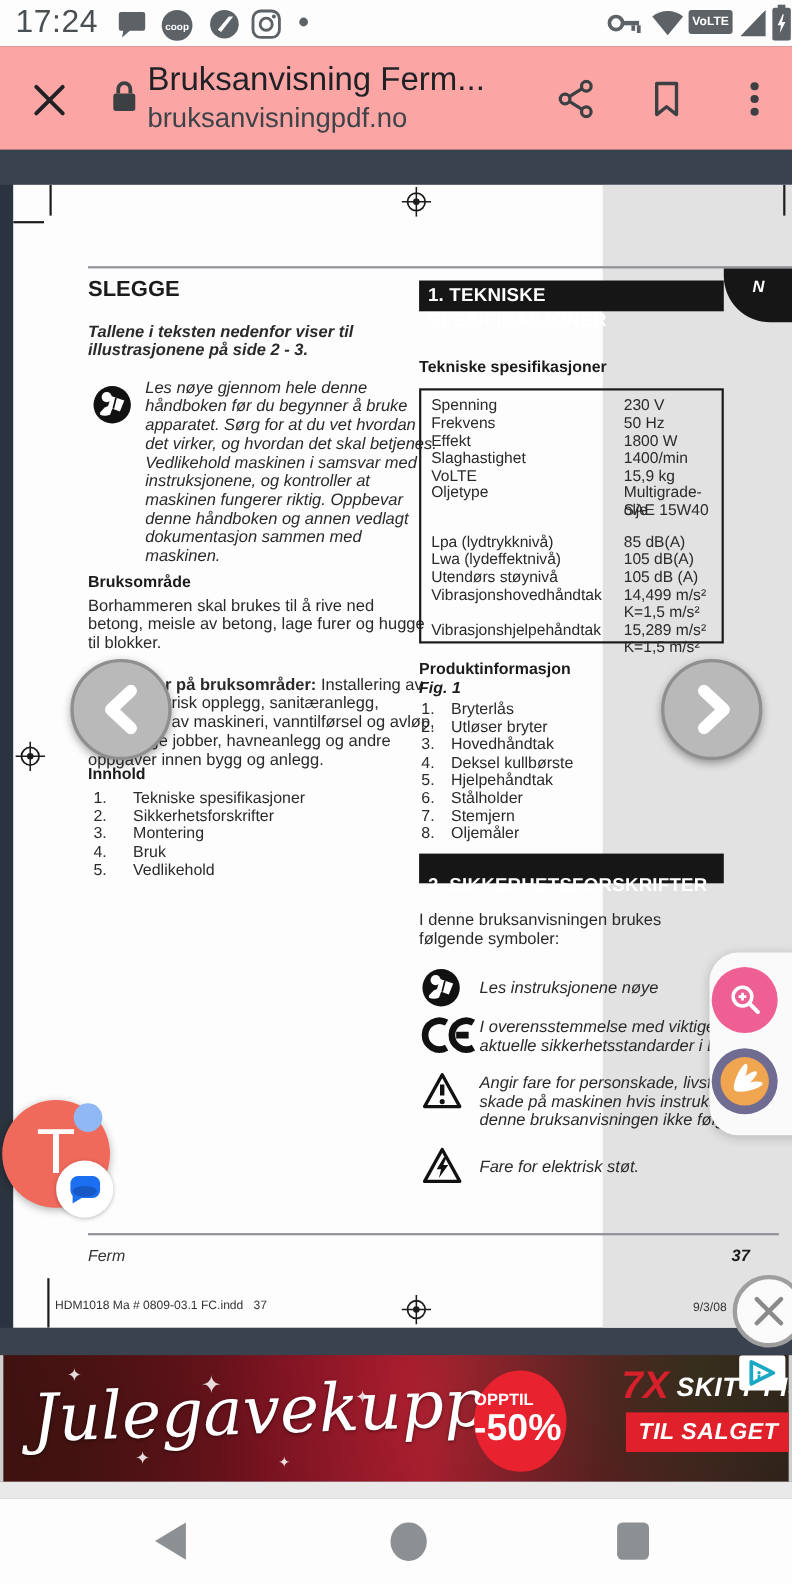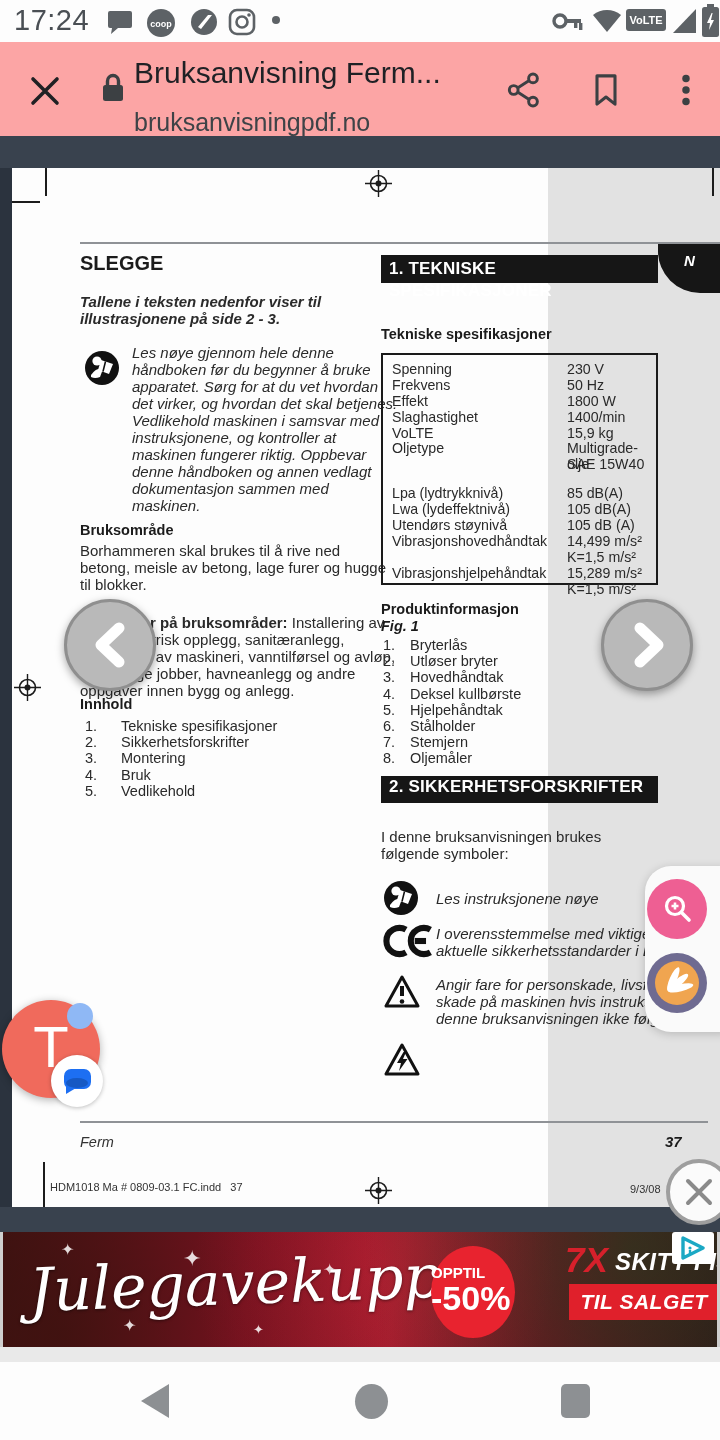--- a/index.html
+++ b/index.html
@@ -6,21 +6,21 @@
   #screen{position:relative;width:720px;height:1440px;overflow:hidden;
     font-family:"Liberation Sans",sans-serif;background:#39424e;}
   .abs{position:absolute;}
   
   .statusbar{left:0;top:0;width:720px;height:42px;background:#fdfdfd;color:#54595e;}
   .time{left:14px;top:4px;font-size:29px;font-weight:500;color:#4a4f54;letter-spacing:.5px;}
   .sicon{top:8px;}
   
   .toolbar{left:0;top:42px;width:720px;height:94px;background:#fca5a5;}
   .tb-title{left:134px;top:14px;font-size:30px;color:#1f2125;}
-  .tb-url{left:134px;top:66px;font-size:25px;color:#3e4347;}
+  .tb-url{left:134px;top:51px;font-size:25px;color:#3e4347;}
   .tb-sep{left:0;top:136px;width:720px;height:4px;background:#dde4ea;}
   
   .viewer{left:0;top:140px;width:720px;height:1092px;background:#39424e;}
   .edgestrip{left:0;top:28px;width:12px;height:1039px;background:#2b333e;}
   .page{left:12px;top:28px;width:708px;height:1039px;background:#fdfdfd;overflow:hidden;color:#222;}
   .grayband{left:536px;top:0;width:172px;height:1039px;background:#e2e2e2;}
   .trim{background:#1c1c1c;}
   .rule{background:#8f9296;}
   .doc-h1{font-size:20px;font-weight:bold;color:#1b1b1b;}
   .doc-b{font-weight:bold;font-size:14.5px;color:#1b1b1b;}
@@ -301,21 +301,21 @@
         <div class="num-row">
             <span class="n">7.</span>
             <span class="t" style="left:27px">Stemjern</span>
           </div>
         <div class="num-row">
             <span class="n">8.</span>
             <span class="t" style="left:27px">Oljemåler</span>
           </div>
       </div>
 
-      <div class="abs banner" style="left:369px;top:608px;width:277px;height:27px;box-sizing:border-box;padding-top:0">2. SIKKERHETSFORSKRIFTER</div>
+      <div class="abs banner" style="left:369px;top:608px;width:277px;height:27px;box-sizing:border-box;padding-top:18px">2. SIKKERHETSFORSKRIFTER</div>
       <div class="abs doc-p" style="left:369px;top:660px;width:270px;font-size:15px">I denne bruksanvisningen brukes følgende symboler:</div>
 
       <svg class="abs" style="left:371px;top:712px" width="36" height="36" viewBox="0 0 36 36">
           <circle cx="18" cy="18" r="17" fill="#111"></circle>
           <circle cx="13" cy="11" r="4.6" fill="#fff"></circle>
           <path d="M7 25 Q13 17 19 19 L16 27 Q11 29 7 27 Z" fill="#fff"></path>
           <path d="M17 10 L29 14 L25 24 L14 20 Z" fill="#fff"></path>
           <path d="M21.5 11.5 L19 21.5" stroke="#111" stroke-width="1.6"></path>
         </svg>
       <div class="abs doc-p doc-i" style="left:424px;top:722px;width:256px;font-size:15px">Les instruksjonene nøye</div>
@@ -331,20 +331,21 @@
           <path d="M19 3 L35 32 H3 Z" fill="none" stroke="#111" stroke-width="3" stroke-linejoin="round"></path>
           <path d="M19 12 V22" stroke="#111" stroke-width="4"></path>
           <circle cx="19" cy="27.5" r="2.3" fill="#111"></circle>
         </svg>
       <div class="abs doc-p doc-i" style="left:424px;top:808px;width:270px;font-size:15px">Angir fare for personskade, livsfare eller skade på maskinen hvis instruksjonene i denne bruksanvisningen ikke følges.</div>
 
       <svg class="abs" style="left:371px;top:874px" width="38" height="36" viewBox="0 0 38 36">
           <path d="M19 3 L35 32 H3 Z" fill="none" stroke="#111" stroke-width="3" stroke-linejoin="round"></path>
           <path d="M20.5 10 L14 21 H18 L16 29 L24.5 17 H20 L23 10 Z" fill="#111"></path>
         </svg>
+      <div class="abs doc-p doc-i" style="left:424px;top:884px;width:256px;font-size:15px">Fare for elektrisk støt.</div>
 
       <div class="abs rule" style="left:68px;top:953px;width:628px;height:2px"></div>
       <div class="abs doc-i" style="left:68px;top:966px;font-size:14.5px;color:#333">Ferm</div>
       <div class="abs doc-i" style="left:653px;top:965px;font-size:15px;font-weight:bold;color:#1b1b1b">37</div>
       <div class="abs pre" style="left:38px;top:1013px;font-size:11px;color:#333">HDM1018 Ma # 0809-03.1 FC.indd   37</div>
       <div class="abs pre" style="left:618px;top:1015px;font-size:11px;color:#333">9/3/08   11:08</div>
     </div>
 
     <div class="abs navcircle" style="left:64px;top:459px">
       <svg class="abs" style="left:22px;top:20px" width="44" height="46" viewBox="0 0 44 46">

